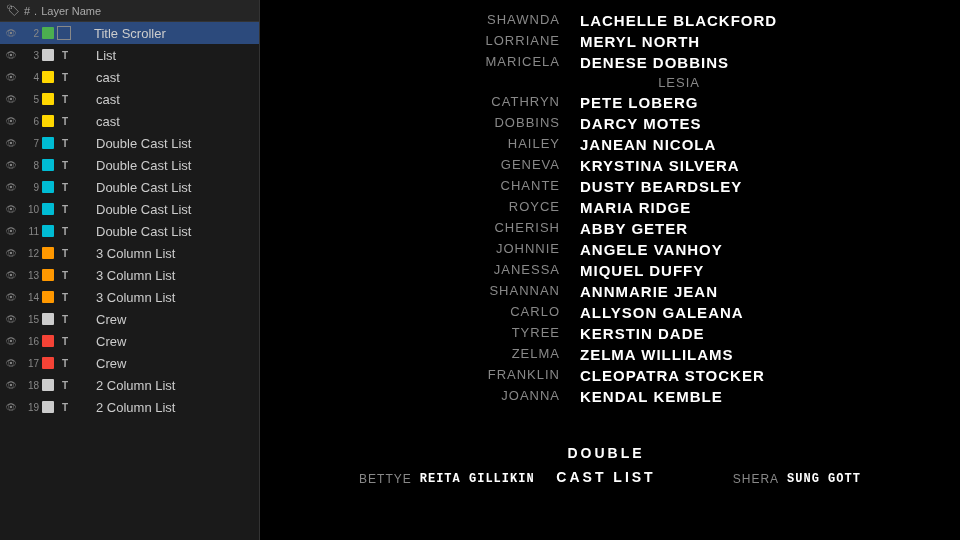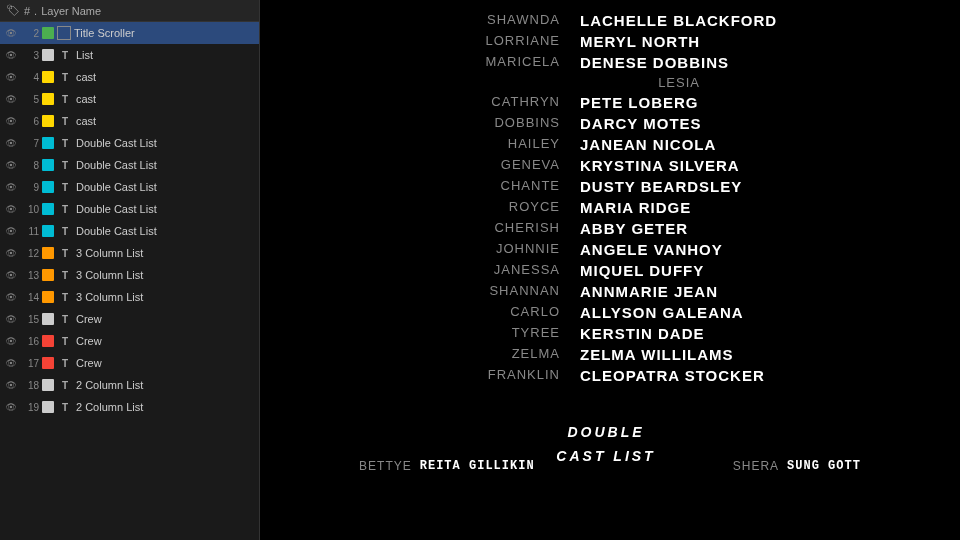--- a/index.html
+++ b/index.html
@@ -96,25 +96,26 @@
       height: 14px;
       border: 1px solid #888;
       display: flex;
       align-items: center;
       justify-content: center;
       flex-shrink: 0;
     }
 
     .layer-name {
       flex: 1;
-      font-size: 11px;
+      font-size: 13px;
       color: #ccc;
       white-space: nowrap;
       overflow: hidden;
       text-overflow: ellipsis;
+      margin-left: 20px;
     }
 
     
     #right-panel {
       flex: 1;
       background: #000;
       position: relative;
       overflow: hidden;
     }
 
@@ -165,26 +166,25 @@
     }
 
     .section-title {
       text-align: center;
       color: #fff;
       font-size: 14px;
       font-family: Arial, sans-serif;
       font-weight: bold;
       letter-spacing: 3px;
       margin: 8px 8px 4px 0;
-      font-style: italic;
     }
 
     .bottom-section {
       position: absolute;
-      bottom: 0;
+      bottom: 8px;
       left: 0;
       right: 0;
       display: flex;
       justify-content: space-around;
       padding: 8px 0 4px 0;
     }
 
     .bottom-half {
       display: flex;
       flex-direction: column;
@@ -418,20 +418,24 @@
           <span class="cast-right">KERSTIN DADE</span>
         </div>
         <div class="cast-row">
           <span class="cast-left">ZELMA</span>
           <span class="cast-right">ZELMA WILLILAMS</span>
         </div>
         <div class="cast-row">
           <span class="cast-left">FRANKLIN</span>
           <span class="cast-right">CLEOPATRA STOCKER</span>
         </div>
+        <div class="cast-row">
+          <span class="cast-left">JOANNA</span>
+          <span class="cast-right">KENDAL KEMBLE</span>
+        </div>
       </div>
 
     <div class="section-divider"></div>
 
     <div class="section-title">DOUBLE</div>
     <div class="section-title">CAST LIST</div>
 
     <div class="bottom-section">
       <div class="bottom-half">
         <div class="bottom-cast-row">

